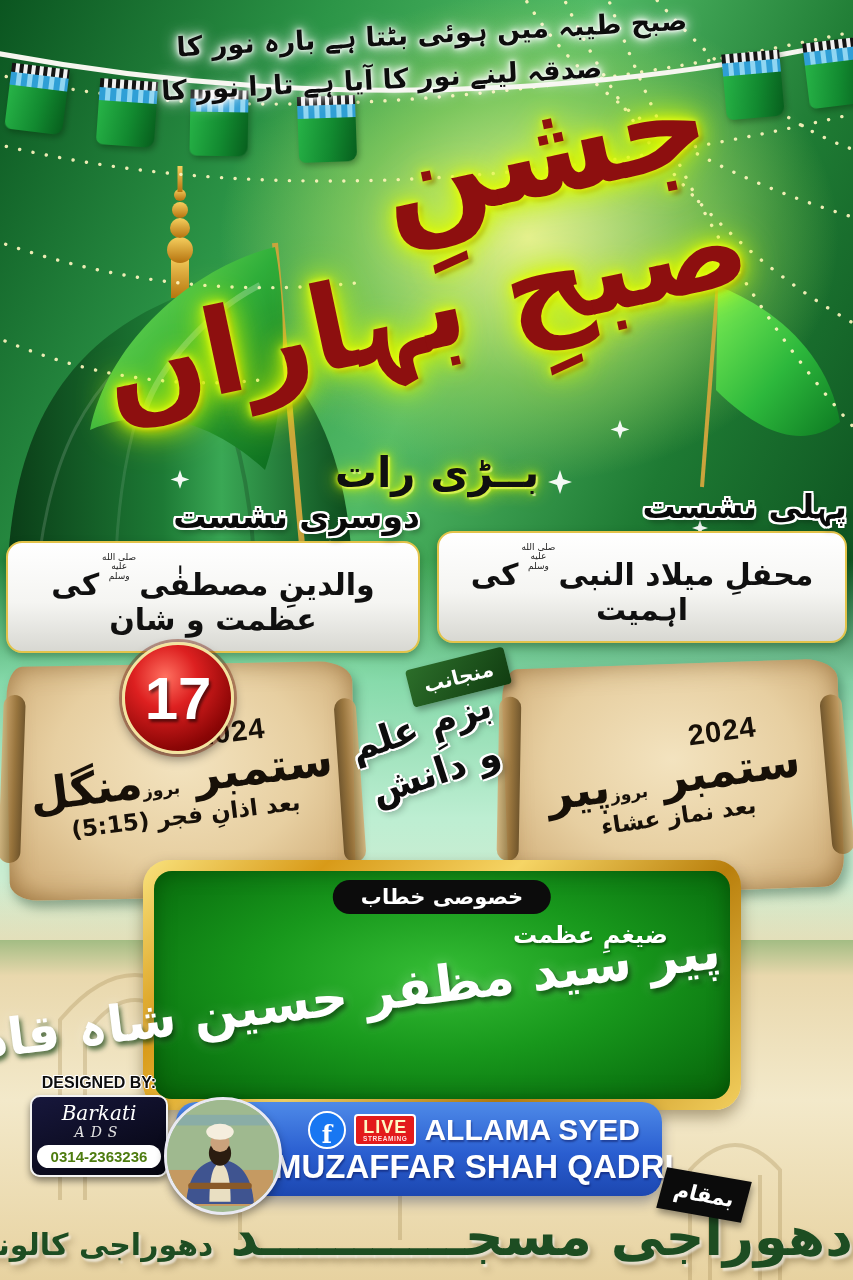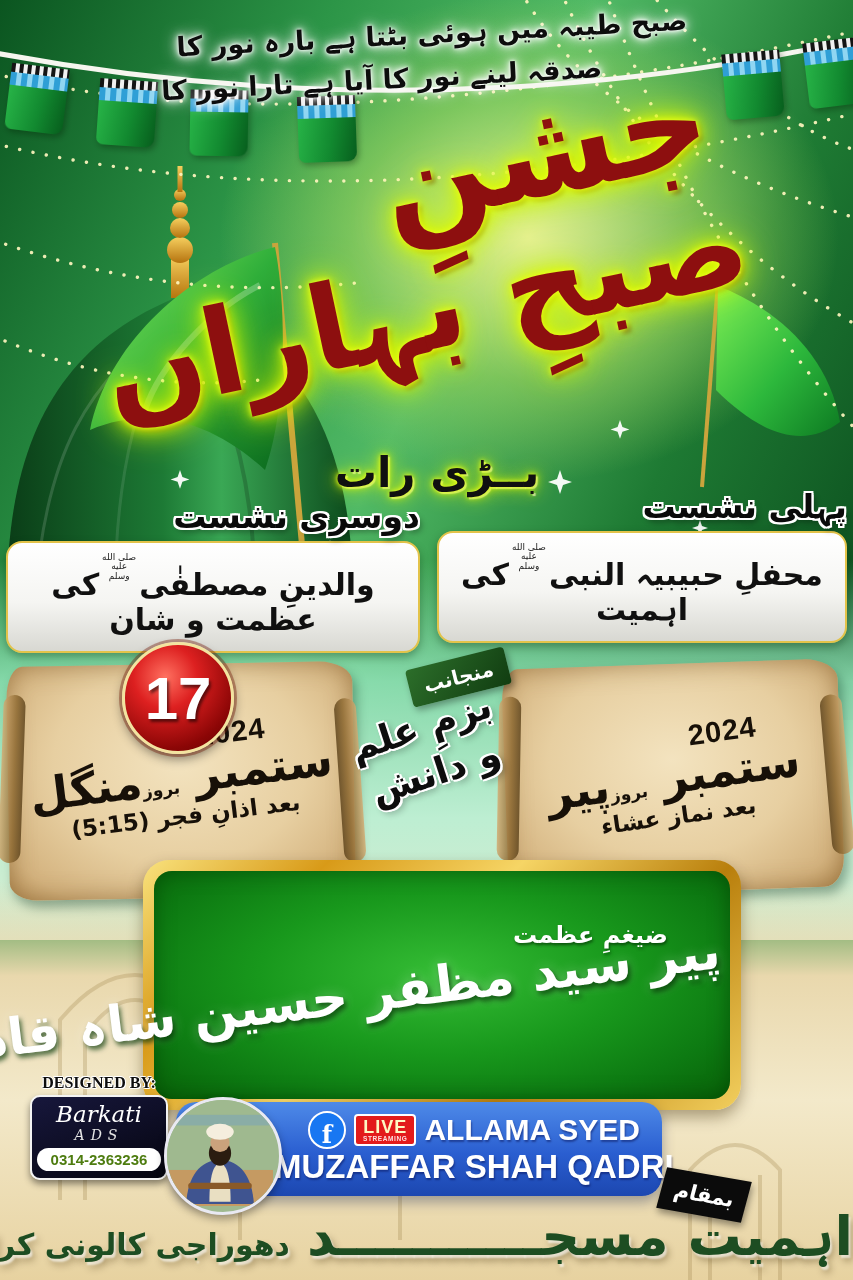--- a/index.html
+++ b/index.html
@@ -91,25 +91,25 @@
     box-shadow:inset 0 0 20px rgba(0,60,0,.55);}
   .gb-label{position:absolute;top:9px;left:50%;transform:translateX(-50%);background:#0c0c0c;color:#fff;
     font-size:21px;font-weight:bold;padding:5px 28px;border-radius:19px;direction:rtl;letter-spacing:1px;white-space:nowrap;}
   .gb-title{position:absolute;top:50px;right:62px;color:#fff;font-size:24px;font-weight:bold;direction:rtl;
     text-shadow:1px 2px 3px rgba(0,40,0,.65);}
   .gb-name{position:absolute;top:84px;left:8px;right:8px;text-align:center;transform:rotate(-7deg);color:#fff;
     font-size:51px;font-weight:bold;direction:rtl;white-space:nowrap;
     text-shadow:2px 4px 5px rgba(0,50,0,.7),0 0 14px rgba(255,255,255,.3);}
   
   .designer{position:absolute;top:1074px;left:30px;width:138px;text-align:center;}
-  .designer .lbl{font-family:Liberation Serif, serif;font-size:16px;font-weight:bold;color:#0d0d0d;
+  .designer .lbl{font-family:Liberation Sans, sans-serif;font-size:16px;font-weight:bold;color:#0d0d0d;
     text-shadow:-1px 0 0 #fff,1px 0 0 #fff,0 -1px 0 #fff,0 1px 0 #fff,1px 1px 0 #fff,-1px -1px 0 #fff;}
   .designer .card{margin-top:3px;background:linear-gradient(160deg,#17173c,#05050f);border:2px solid #f4f4f4;
     border-radius:10px;padding:5px 5px 7px;box-shadow:0 4px 7px rgba(0,0,0,.45);}
-  .designer .brand{font-family:"DejaVu Serif",serif;font-style:italic;color:#fff;font-size:23px;line-height:1.1;}
+  .designer .brand{font-family:"DejaVu Serif",serif;font-style:italic;color:#fff;font-size:20px;line-height:1.1;}
   .designer .brand-sub{font-family:"DejaVu Serif",serif;font-style:italic;color:#e6e6e6;font-size:14px;letter-spacing:6px;}
   .designer .phone{margin-top:5px;background:#fff;border-radius:12px;color:#4d7c0f;font-size:15px;font-weight:bold;
     padding:3px 0;font-family:"Liberation Sans",sans-serif;}
   
   .fb-banner{position:absolute;top:1102px;left:176px;width:486px;height:94px;border-radius:20px;
     background:linear-gradient(180deg,#4e8ae8 0%,#2a5ed0 55%,#1c47b0 100%);box-shadow:0 6px 13px rgba(0,20,80,.35);}
   .fb-photo{position:absolute;top:-5px;left:-12px;width:112px;height:112px;border-radius:50%;
     border:3px solid #e9e9f2;overflow:hidden;background:#9fb98f;z-index:2;box-shadow:0 4px 8px rgba(0,0,0,.35);}
   .fb-row1{position:absolute;top:9px;left:132px;display:flex;align-items:center;gap:8px;}
   .fb-icon{width:34px;height:34px;border-radius:50%;background:#1877f2;border:2px solid #fff;color:#fff;
@@ -264,21 +264,21 @@
   <div class="title">
     <div class="l1">جشنِ</div>
     <div class="l2">صبحِ بہاراں</div>
   </div>
 
   <div class="subtitle">بــڑی رات</div>
 
   <div class="session session-first">
     <div class="hd">پہلی نشست</div>
     <div class="box">
-      <span>محفلِ حبیبیہ النبی</span><span class="hon">صلى الله عليه وسلم</span><span>کی اہمیت</span>
+      <span>محفلِ میلاد النبی</span><span class="hon">صلى الله عليه وسلم</span><span>کی اہمیت</span>
     </div>
   </div>
 
   <div class="session session-second">
     <div class="hd">دوسری نشست</div>
     <div class="box">
       <span>والدینِ مصطفٰی</span><span class="hon">صلى الله عليه وسلم</span><span>کی عظمت و شان</span>
     </div>
   </div>
 
@@ -309,20 +309,21 @@
   <div class="day-badge badge-left">17</div>
 
   <div class="org-tag">منجانب</div>
   <div class="org-name">
     <div>بزمِ علم</div>
     <div>و دانش</div>
   </div>
 
   <div class="gbanner">
     <div class="inner">
+      <div class="gb-label">خصوصی خطاب</div>
       <div class="gb-title">ضیغمِ عظمت</div>
       <div class="gb-name">پیر سید مظفر حسین شاہ قادری</div>
     </div>
   </div>
 
   <div class="designer">
     <div class="lbl">DESIGNED BY:</div>
     <div class="card">
       <div class="brand">Barkati</div>
       <div class="brand-sub">ADS</div>
@@ -350,17 +351,17 @@
         <div class="lv">LIVE</div>
         <div class="st">STREAMING</div>
       </div>
       <div class="fb-line1">ALLAMA SYED</div>
     </div>
     <div class="fb-line2">MUZAFFAR SHAH QADRI</div>
   </div>
 
   <div class="venue-tag">بمقام</div>
   <div class="venue-line">
-    <span class="big">اہمیت مسجـــــــــــد</span>
+    <span class="big">دھوراجی مسجـــــــــــد</span>
     <span class="small">دھوراجی کالونی کراچی</span>
   </div>
 
 </div>
 
 </body></html>

